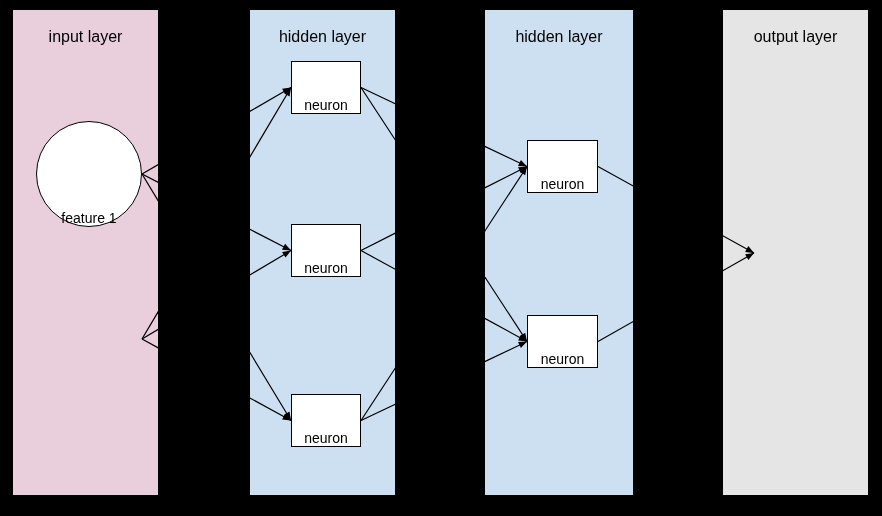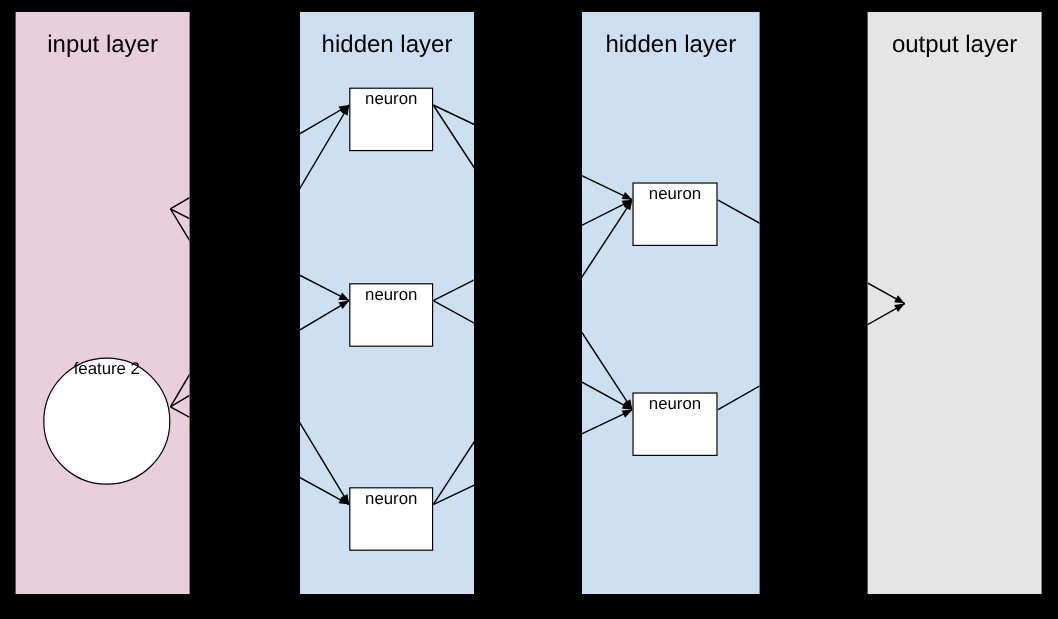--- a/index.html
+++ b/index.html
@@ -19,45 +19,44 @@
     position: absolute;
     box-sizing: border-box;
     overflow: hidden;
   }
   .layer-title {
     position: absolute;
     left: 0;
     right: 0;
     top: 18px;
     text-align: center;
-    font-size: 20px;
+    font-size: 16px;
     color: #000000;
     line-height: 18px;
     white-space: nowrap;
   }
   .edges {
     position: absolute;
     left: 0;
     top: 0;
     width: 882px;
     height: 516px;
     pointer-events: none;
   }
   .node {
     position: absolute;
     box-sizing: border-box;
     background: #ffffff;
     border: 1.2px solid #000000;
     display: flex;
-    align-items: flex-start;
+    align-items: flex-end;
     justify-content: center;
     font-size: 14px;
     color: #000000;
     white-space: nowrap;
-    margin-top: 12px;
   }
   .node.circle {
     border-radius: 50%;
   }
   .node.pentagon {
     border: none;
     background: transparent;
   }
   .pent-svg {
     position: absolute;
@@ -104,22 +103,22 @@
           <polygon points="527,341.5 518.1,340.4 521.3,334.6" fill="#000000"></polygon>
           <line x1="361" y1="420.5" x2="527" y2="166.5" stroke="#000000" stroke-width="1.2"></line>
           <polygon points="527,166.5 525.2,175.3 519.6,171.7" fill="#000000"></polygon>
           <line x1="361" y1="420.5" x2="527" y2="341.5" stroke="#000000" stroke-width="1.2"></line>
           <polygon points="527,341.5 520.9,348.1 518.0,342.1" fill="#000000"></polygon>
           <line x1="598" y1="166.5" x2="753.98" y2="253" stroke="#000000" stroke-width="1.2"></line>
           <polygon points="753.98,253 745.1,251.9 748.3,246.0" fill="#000000"></polygon>
           <line x1="598" y1="341.5" x2="753.98" y2="253" stroke="#000000" stroke-width="1.2"></line>
           <polygon points="753.98,253 748.4,260.0 745.1,254.2" fill="#000000"></polygon>
         </svg>
-        <div class="node circle" style="left: 23px; top: 276px; width: 106px; height: 106px;">
-          <span>feature 2</span>
+        <div class="node circle" style="left: 23px; top: 111px; width: 106px; height: 106px;">
+          <span>feature 1</span>
         </div>
       </div>
       <div class="layer-box" style="left: 250px; top: 10px; width: 145px; height: 485px; background: rgb(205, 224, 241);">
         <div class="layer-title">hidden layer</div>
         <svg width="145" height="485" viewBox="250 10 145 485" class="layer-edge-svg" style="position: absolute; left: 0px; top: 0px;">
           <line x1="142" y1="174" x2="291" y2="87.5" stroke="#000000" stroke-width="1.2"></line>
           <polygon points="291,87.5 285.4,94.6 282.1,88.8" fill="#000000"></polygon>
           <line x1="142" y1="174" x2="291" y2="250.5" stroke="#000000" stroke-width="1.2"></line>
           <polygon points="291,250.5 282.0,249.7 285.1,243.7" fill="#000000"></polygon>
           <line x1="142" y1="174" x2="291" y2="420.5" stroke="#000000" stroke-width="1.2"></line>

